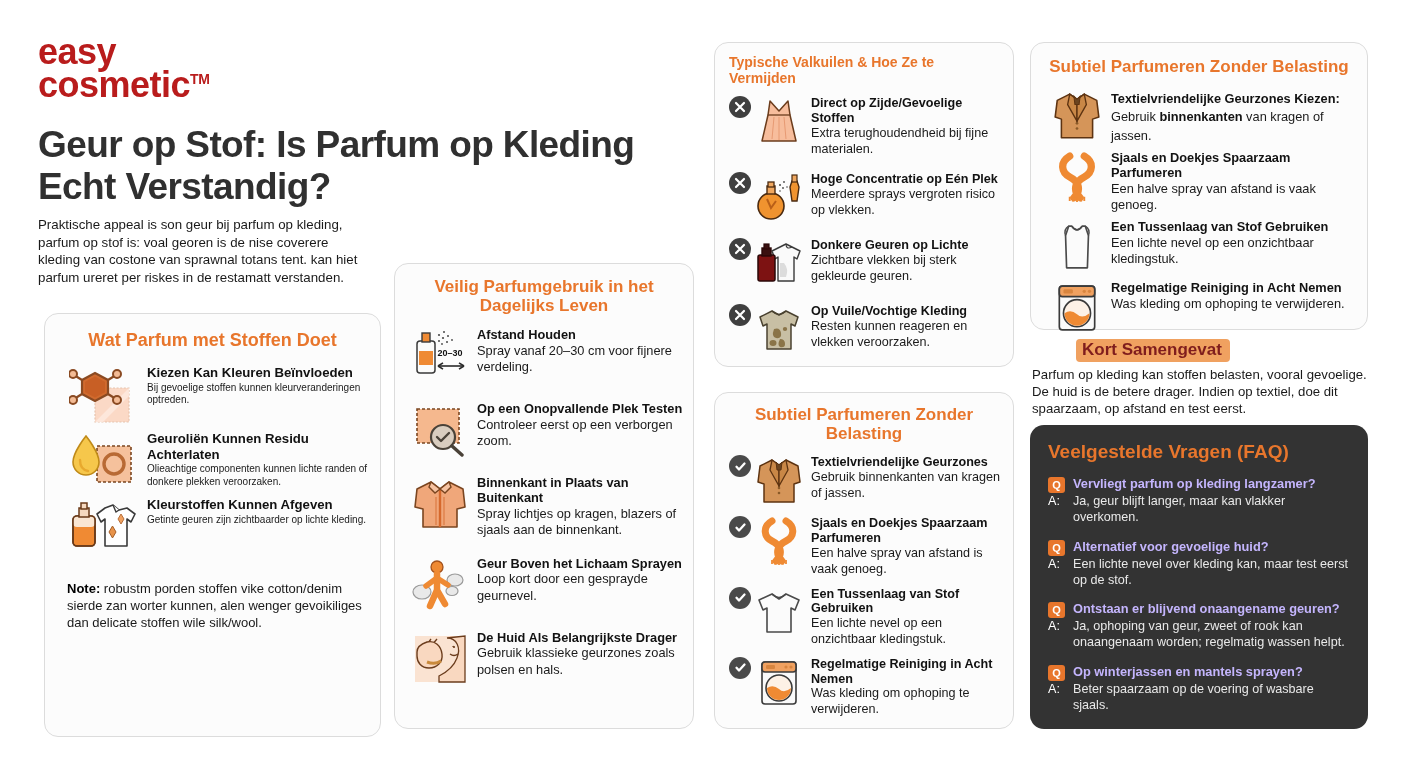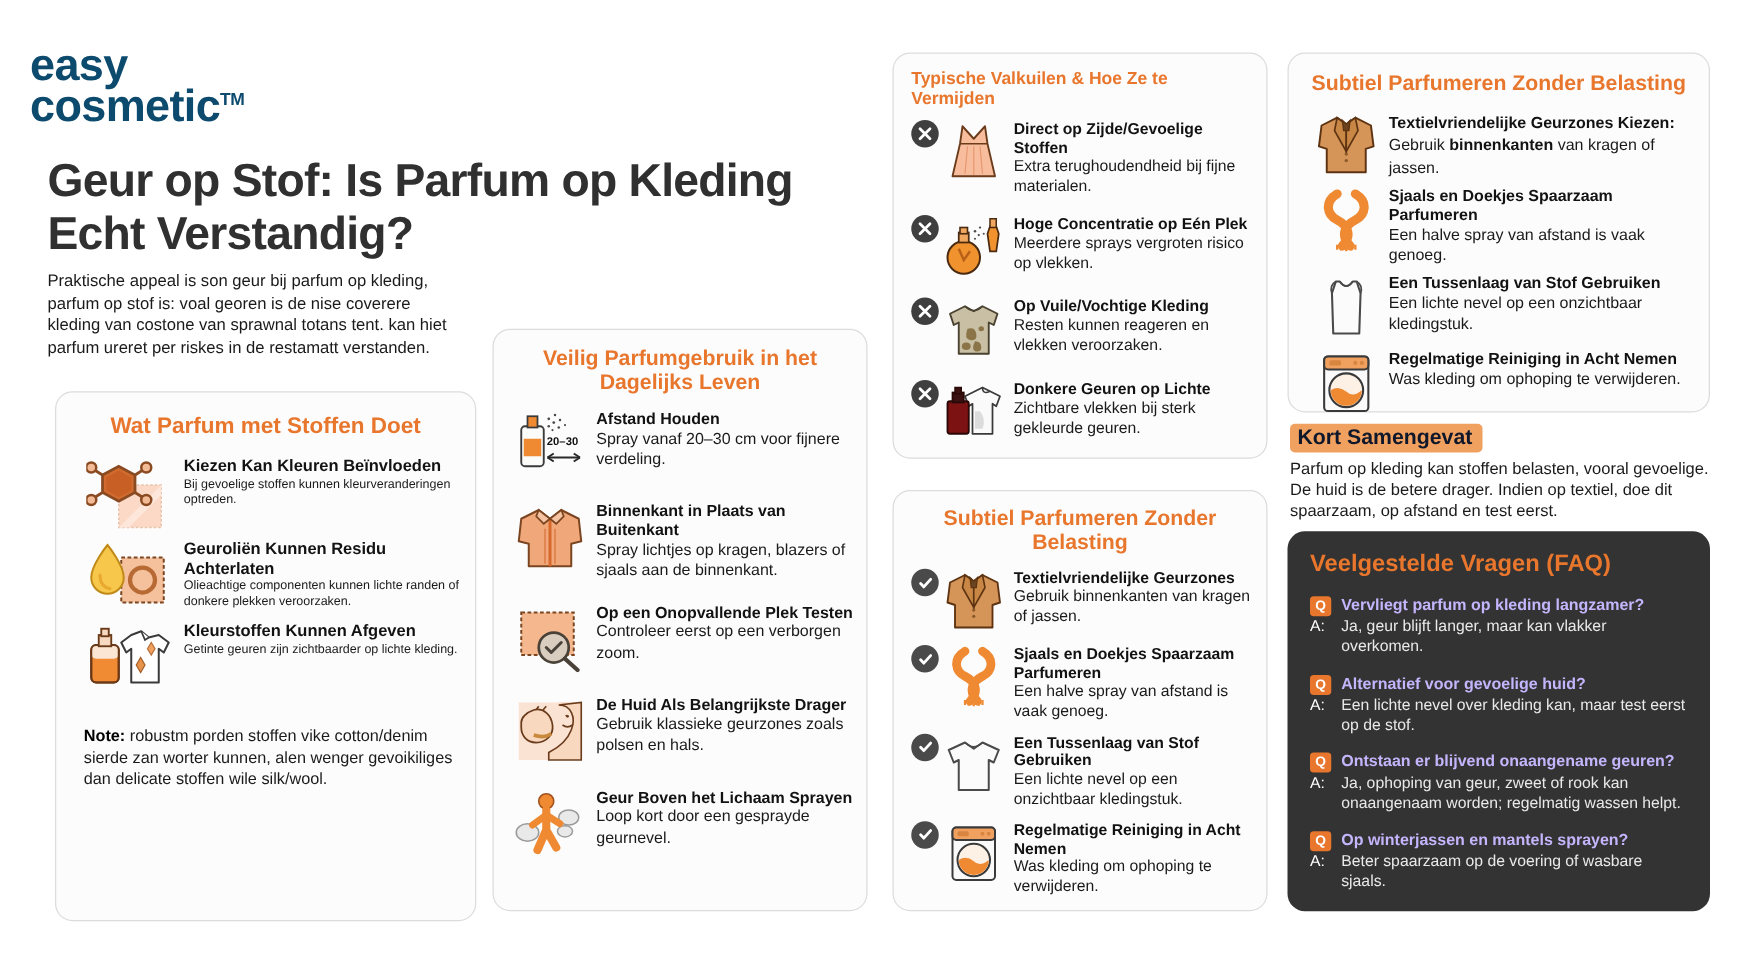--- a/index.html
+++ b/index.html
@@ -24,22 +24,22 @@
   }
   .card-title {
     color: #e8762c;
     font-weight: bold;
     text-align: center;
     line-height: 1.12;
   }
 
   
   .brand {
-    position: absolute; left: 24px; top: 35px;
-    color: #0c4a6e;
+    position: absolute; left: 38px; top: 35px;
+    color: #b91c1c;
     font-weight: bold;
     font-size: 36px;
     line-height: 0.92;
     letter-spacing: -0.5px;
   }
   .brand .tm { font-size: 14px; vertical-align: super; font-weight: bold; }
 
   .headline {
     position: absolute; left: 38px; top: 124px;
     width: 680px;
@@ -117,25 +117,26 @@
   #card5 .txt { padding-left: 6px; }
   #card5 .t-h { font-size: 12.8px; }
   #card5 .t-b { font-size: 12.8px; }
   #card5 .item + .item { margin-top: 7px; }
 
   
   .summary { position: absolute; left: 1032px; top: 339px; width: 340px; }
   .sum-badge {
     display: inline-block;
     background: #f0a160;
-    color: #0f172a;
+    color: #7f1d1d;
     font-weight: bold;
     font-size: 17px;
     padding: 1px 8px 2px 6px;
     border-radius: 4px;
+    margin-left: 44px;
   }
   .sum-body { margin-top: 4px; font-size: 13.2px; line-height: 1.29; color: #1a1a1a; }
 
   
   #faq {
     position: absolute; left: 1030px; top: 425px; width: 338px; height: 304px;
     background: #333333;
     border-radius: 14px;
     border: none;
   }
@@ -282,85 +283,85 @@
         </div>
         <div class="txt">
           <div class="t-h">Afstand Houden</div>
           <div class="t-b">Spray vanaf 20–30 cm voor fijnere verdeling.</div>
         </div>
       </div>
 
       <div class="item">
         <div class="ic">
           <svg class="icon" width="62" height="54" viewBox="0 0 62 54">
+            <path d="M8 6 L50 6 L50 40 L8 40 Z" fill="#f5b88e" stroke="#7a4520" stroke-width="1.6" stroke-dasharray="3 2"></path>
+            <circle cx="34" cy="34" r="12" fill="#d9cdbf" stroke="#4a4238" stroke-width="2.2"></circle>
+            <path d="M28 34 l4 4 l8 -8" fill="none" stroke="#4a4238" stroke-width="2.4" stroke-linecap="round" stroke-linejoin="round"></path>
+            <line x1="43" y1="43" x2="53" y2="52" stroke="#4a4238" stroke-width="3.4" stroke-linecap="round"></line>
+          </svg>
+        </div>
+        <div class="txt">
+          <div class="t-h">Op een Onopvallende Plek Testen</div>
+          <div class="t-b">Controleer eerst op een verborgen zoom.</div>
+        </div>
+      </div>
+
+      <div class="item">
+        <div class="ic">
+          <svg class="icon" width="62" height="54" viewBox="0 0 62 54">
             <path d="M22 5 L31 12 L40 5 L54 12 L56 30 L48 32 L48 50 L14 50 L14 32 L6 30 L8 12 Z" fill="#f0a77a" stroke="#7a4520" stroke-width="1.6" stroke-linejoin="round"></path>
             <path d="M31 12 L31 50" stroke="#d6692c" stroke-width="2.4"></path>
             <path d="M22 5 L31 12 L26 16 L20 10 Z" fill="#f6c3a2" stroke="#7a4520" stroke-width="1.4"></path>
             <path d="M40 5 L31 12 L36 16 L42 10 Z" fill="#f6c3a2" stroke="#7a4520" stroke-width="1.4"></path>
             <path d="M27 20 L27 48" stroke="#d6692c" stroke-width="1.2" opacity="0.7"></path>
             <path d="M35 20 L35 48" stroke="#d6692c" stroke-width="1.2" opacity="0.7"></path>
           </svg>
         </div>
         <div class="txt">
           <div class="t-h">Binnenkant in Plaats van Buitenkant</div>
           <div class="t-b">Spray lichtjes op kragen, blazers of sjaals aan de binnenkant.</div>
         </div>
       </div>
 
       <div class="item">
         <div class="ic">
           <svg class="icon" width="62" height="54" viewBox="0 0 62 54">
-            <path d="M8 6 L50 6 L50 40 L8 40 Z" fill="#f5b88e" stroke="#7a4520" stroke-width="1.6" stroke-dasharray="3 2"></path>
-            <circle cx="34" cy="34" r="12" fill="#d9cdbf" stroke="#4a4238" stroke-width="2.2"></circle>
-            <path d="M28 34 l4 4 l8 -8" fill="none" stroke="#4a4238" stroke-width="2.4" stroke-linecap="round" stroke-linejoin="round"></path>
-            <line x1="43" y1="43" x2="53" y2="52" stroke="#4a4238" stroke-width="3.4" stroke-linecap="round"></line>
-          </svg>
-        </div>
-        <div class="txt">
-          <div class="t-h">Op een Onopvallende Plek Testen</div>
-          <div class="t-b">Controleer eerst op een verborgen zoom.</div>
+            <g fill="#e9e9e9" stroke="#9a9a9a" stroke-width="1.2">
+              <ellipse cx="13" cy="34" rx="9" ry="7"></ellipse>
+              <ellipse cx="46" cy="22" rx="8" ry="6"></ellipse>
+              <ellipse cx="43" cy="33" rx="6" ry="4.5"></ellipse>
+            </g>
+            <circle cx="28" cy="9" r="6" fill="#ef8a33" stroke="#a3521c" stroke-width="1.3"></circle>
+            <path d="M28 16 L28 32 L21 48 M28 32 L36 46" stroke="#ef8a33" stroke-width="6.5" stroke-linecap="round" fill="none"></path>
+            <path d="M28 20 L17 28 M28 20 L39 27" stroke="#ef8a33" stroke-width="5.5" stroke-linecap="round" fill="none"></path>
+          </svg>
+        </div>
+        <div class="txt">
+          <div class="t-h">Geur Boven het Lichaam Sprayen</div>
+          <div class="t-b">Loop kort door een gesprayde geurnevel.</div>
         </div>
       </div>
 
       <div class="item">
         <div class="ic">
           <svg class="icon" width="62" height="54" viewBox="0 0 62 54">
             <rect x="6" y="4" width="50" height="46" fill="#fae3d2"></rect>
             <path d="M34 4 C46 4 52 12 52 22 C52 34 44 44 34 50 L56 50 L56 4 Z" fill="#f8d3bb"></path>
             <path d="M38 6 C48 6 52 16 48 26 C45 34 38 40 30 44 L30 50 L56 50 L56 4 Z" fill="#f9d8c0" stroke="#6b3c1c" stroke-width="1.3"></path>
             <path d="M44 14 a2 2 0 0 1 0 1" stroke="#6b3c1c" stroke-width="1.6" fill="none"></path>
             <circle cx="45" cy="15" r="1.1" fill="#6b3c1c"></circle>
             <path d="M41 22 q4 3 8 0" fill="none" stroke="#6b3c1c" stroke-width="1.3"></path>
             <path d="M10 18 l6 -7 M16 15 l6 -8 M22 14 l6 -7" stroke="#6b3c1c" stroke-width="1.3" fill="none"></path>
             <path d="M8 20 C8 16 12 12 18 10 C26 8 32 14 33 22 C34 30 28 36 20 36 C12 36 8 30 8 24 Z" fill="#f9d8c0" stroke="#6b3c1c" stroke-width="1.4"></path>
             <path d="M18 30 q8 3 14 -1" fill="none" stroke="#c98a3c" stroke-width="3"></path>
           </svg>
         </div>
         <div class="txt">
           <div class="t-h">De Huid Als Belangrijkste Drager</div>
           <div class="t-b">Gebruik klassieke geurzones zoals polsen en hals.</div>
-        </div>
-      </div>
-
-      <div class="item">
-        <div class="ic">
-          <svg class="icon" width="62" height="54" viewBox="0 0 62 54">
-            <g fill="#e9e9e9" stroke="#9a9a9a" stroke-width="1.2">
-              <ellipse cx="13" cy="34" rx="9" ry="7"></ellipse>
-              <ellipse cx="46" cy="22" rx="8" ry="6"></ellipse>
-              <ellipse cx="43" cy="33" rx="6" ry="4.5"></ellipse>
-            </g>
-            <circle cx="28" cy="9" r="6" fill="#ef8a33" stroke="#a3521c" stroke-width="1.3"></circle>
-            <path d="M28 16 L28 32 L21 48 M28 32 L36 46" stroke="#ef8a33" stroke-width="6.5" stroke-linecap="round" fill="none"></path>
-            <path d="M28 20 L17 28 M28 20 L39 27" stroke="#ef8a33" stroke-width="5.5" stroke-linecap="round" fill="none"></path>
-          </svg>
-        </div>
-        <div class="txt">
-          <div class="t-h">Geur Boven het Lichaam Sprayen</div>
-          <div class="t-b">Loop kort door een gesprayde geurnevel.</div>
         </div>
       </div>
 
     </div>
   </div>
 
   <div class="card" id="card3">
     <div class="card-title">Typische Valkuilen &amp; Hoe Ze te Vermijden</div>
     <div class="list">
 
@@ -419,55 +420,55 @@
       <div class="item">
         <div class="mark">
           <span class="circ bad">
               <svg width="12" height="12" viewBox="0 0 12 12">
                 <path d="M2 2 L10 10 M10 2 L2 10" stroke="#fff" stroke-width="2.2" stroke-linecap="round"></path>
               </svg>
             </span>
         </div>
         <div class="ic">
           <svg class="icon" width="50" height="50" viewBox="0 0 50 50">
+            <path d="M26 8 L32 5 L38 8 L46 12 L43 20 L40 18 L40 42 L24 42 L24 18 L21 20 L18 12 Z" fill="#fafafa" stroke="#3a3a3a" stroke-width="1.4" stroke-linejoin="round"></path>
+            <path d="M32 5 q0 6 6 3" fill="none" stroke="#3a3a3a" stroke-width="1.2"></path>
+            <path d="M30 24 q5 6 2 14 l-6 0 l0 -14 Z" fill="#dcdcdc"></path>
+            <rect x="4" y="16" width="17" height="26" rx="2" fill="#7d1212" stroke="#2a0808" stroke-width="1.5"></rect>
+            <rect x="8" y="9" width="9" height="8" fill="#3a1010" stroke="#2a0808" stroke-width="1.4"></rect>
+            <rect x="10" y="5" width="5" height="5" fill="#3a1010" stroke="#2a0808" stroke-width="1.2"></rect>
+          </svg>
+        </div>
+        <div class="txt">
+          <div class="t-h">Donkere Geuren op Lichte</div>
+          <div class="t-b">Zichtbare vlekken bij sterk gekleurde geuren.</div>
+        </div>
+      </div>
+
+      <div class="item">
+        <div class="mark">
+          <span class="circ bad">
+              <svg width="12" height="12" viewBox="0 0 12 12">
+                <path d="M2 2 L10 10 M10 2 L2 10" stroke="#fff" stroke-width="2.2" stroke-linecap="round"></path>
+              </svg>
+            </span>
+        </div>
+        <div class="ic">
+          <svg class="icon" width="50" height="50" viewBox="0 0 50 50">
             <path d="M18 6 L25 10 L32 6 L44 12 L41 21 L37 19 L37 44 L13 44 L13 19 L9 21 L6 12 Z" fill="#c8bfa4" stroke="#4a4230" stroke-width="1.5" stroke-linejoin="round"></path>
             <path d="M18 6 q7 7 14 0" fill="none" stroke="#4a4230" stroke-width="1.3"></path>
             <path d="M20 24 q6 -2 7 4 q1 6 -5 5 q-5 -1 -2 -9 Z" fill="#8a7448"></path>
             <path d="M26 34 q5 0 5 5 q0 4 -5 3 q-3 -2 0 -8 Z" fill="#8a7448"></path>
             <ellipse cx="19" cy="38" rx="3.5" ry="3" fill="#8a7448"></ellipse>
             <ellipse cx="31" cy="24" rx="2.2" ry="2" fill="#8a7448"></ellipse>
           </svg>
         </div>
         <div class="txt">
           <div class="t-h">Op Vuile/Vochtige Kleding</div>
           <div class="t-b">Resten kunnen reageren en vlekken veroorzaken.</div>
-        </div>
-      </div>
-
-      <div class="item">
-        <div class="mark">
-          <span class="circ bad">
-              <svg width="12" height="12" viewBox="0 0 12 12">
-                <path d="M2 2 L10 10 M10 2 L2 10" stroke="#fff" stroke-width="2.2" stroke-linecap="round"></path>
-              </svg>
-            </span>
-        </div>
-        <div class="ic">
-          <svg class="icon" width="50" height="50" viewBox="0 0 50 50">
-            <path d="M26 8 L32 5 L38 8 L46 12 L43 20 L40 18 L40 42 L24 42 L24 18 L21 20 L18 12 Z" fill="#fafafa" stroke="#3a3a3a" stroke-width="1.4" stroke-linejoin="round"></path>
-            <path d="M32 5 q0 6 6 3" fill="none" stroke="#3a3a3a" stroke-width="1.2"></path>
-            <path d="M30 24 q5 6 2 14 l-6 0 l0 -14 Z" fill="#dcdcdc"></path>
-            <rect x="4" y="16" width="17" height="26" rx="2" fill="#7d1212" stroke="#2a0808" stroke-width="1.5"></rect>
-            <rect x="8" y="9" width="9" height="8" fill="#3a1010" stroke="#2a0808" stroke-width="1.4"></rect>
-            <rect x="10" y="5" width="5" height="5" fill="#3a1010" stroke="#2a0808" stroke-width="1.2"></rect>
-          </svg>
-        </div>
-        <div class="txt">
-          <div class="t-h">Donkere Geuren op Lichte</div>
-          <div class="t-b">Zichtbare vlekken bij sterk gekleurde geuren.</div>
         </div>
       </div>
 
     </div>
   </div>
 
   <div class="card" id="card4">
     <div class="card-title">Subtiel Parfumeren Zonder Belasting</div>
     <div class="list">
 

